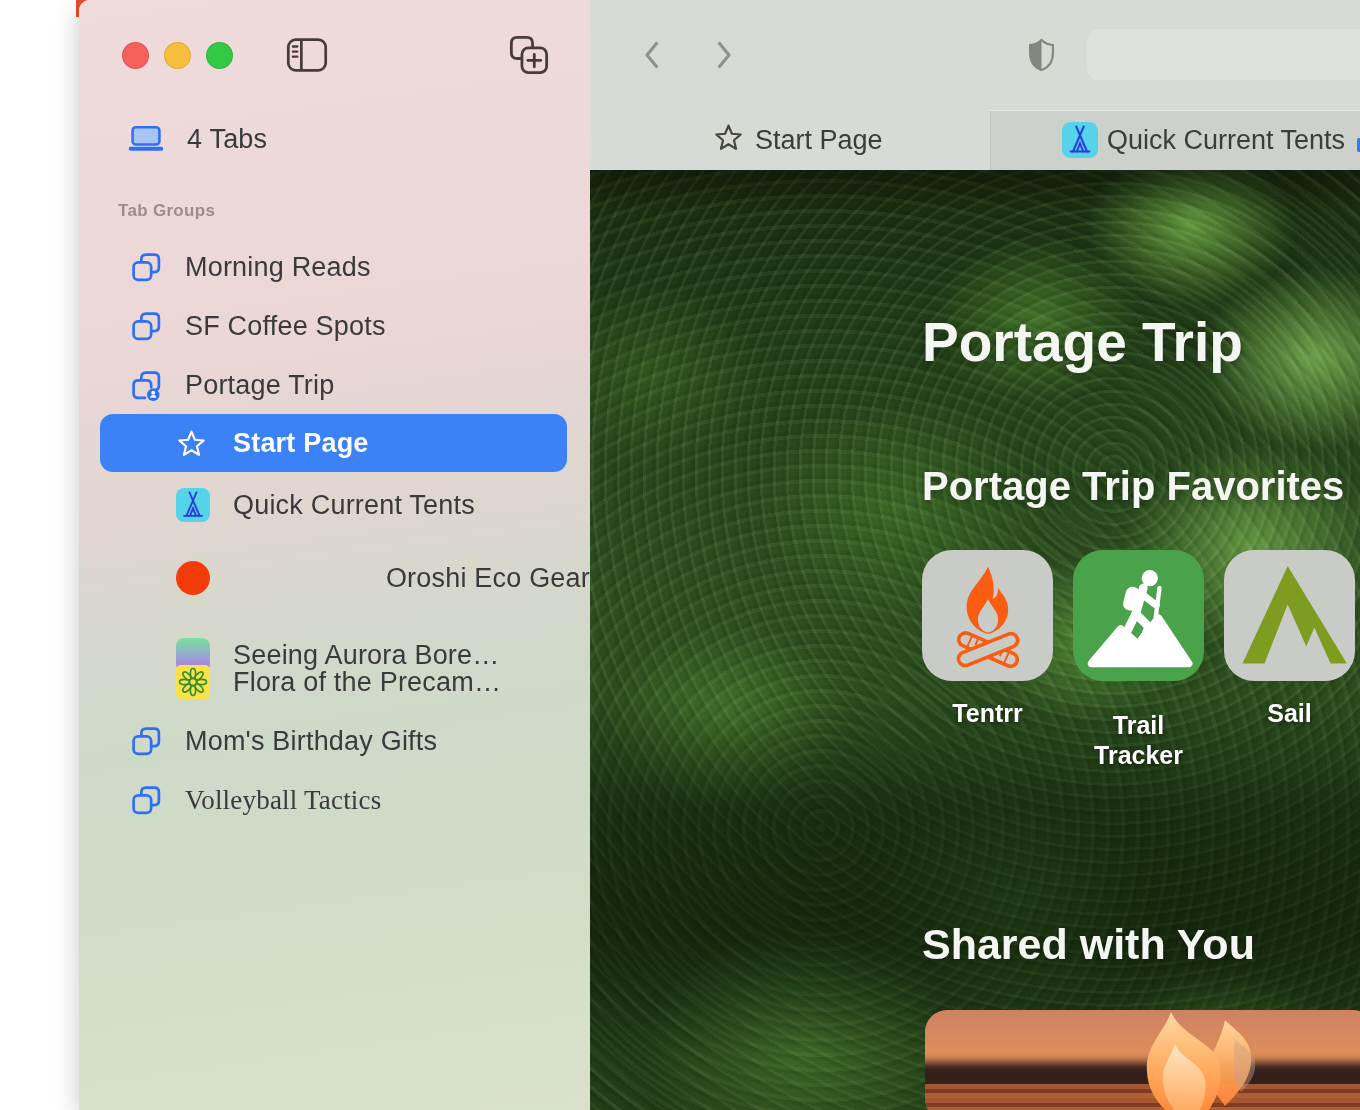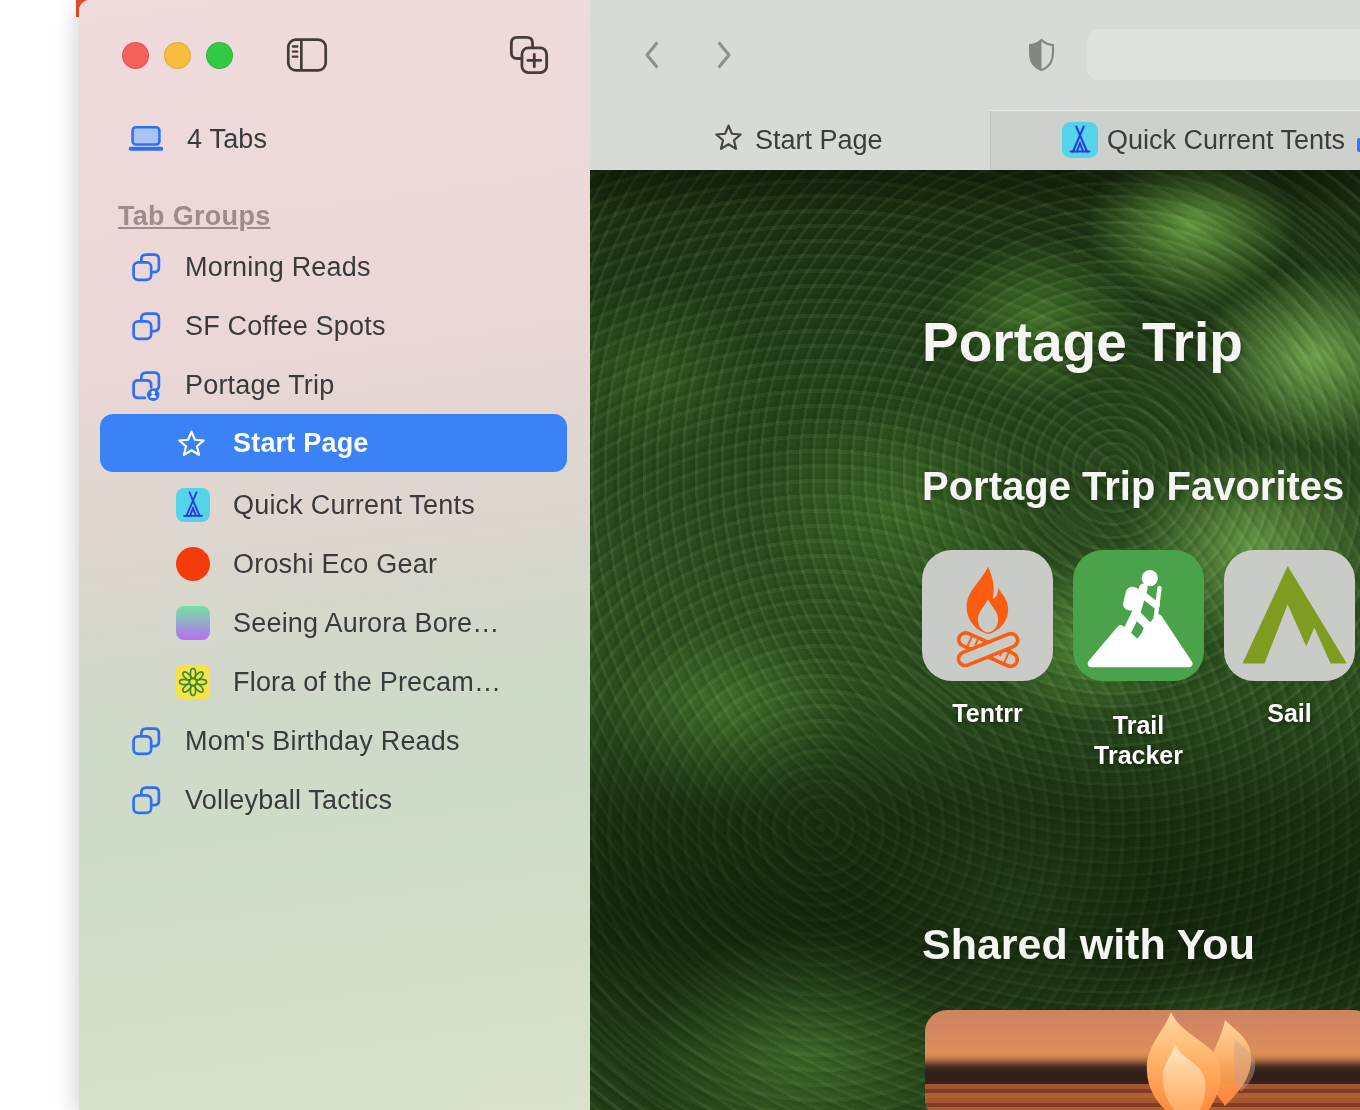--- a/index.html
+++ b/index.html
@@ -25,21 +25,21 @@
   }
   .traffic{position:absolute;top:42px;width:27px;height:27px;border-radius:50%;
     box-shadow:inset 0 0 0 1px rgba(0,0,0,.09);}
   .t-red{left:43px;background:#f4605a;}
   .t-yellow{left:85px;background:#f5be3c;}
   .t-green{left:127px;background:#32c944;}
   .icon-btn{position:absolute;display:flex;align-items:center;justify-content:center;}
   .side-row{position:absolute;left:0;width:511px;height:58px;display:flex;align-items:center;}
   .side-row .glyph{position:absolute;display:flex;align-items:center;justify-content:center;}
   .row-label{font-size:27px;font-weight:500;color:#3a3a3c;letter-spacing:.2px;white-space:nowrap;}
-  .section-title{position:absolute;left:39px;top:201px;font-size:27px;font-weight:700;color:#9c8c8b;letter-spacing:.3px;text-decoration:underline;}
+  .section-title{position:absolute;left:39px;top:201px;font-size:17px;font-weight:700;color:#9c8c8b;letter-spacing:.3px;}
   .selected-row{
     position:absolute;left:21px;top:414px;width:467px;height:58px;
     background:#3b82f7;border-radius:13px;display:flex;align-items:center;
   }
   .selected-row .row-label{color:#ffffff;font-weight:600;}
   .favsq{border-radius:8px;width:34px;height:34px;}
   
   .main{position:absolute;left:511px;top:0;width:770px;height:1110px;}
   .toolbar{position:absolute;left:0;top:0;width:770px;height:110px;background:#d8dbd5;}
   .addressbar{position:absolute;left:497px;top:29px;width:300px;height:51px;border-radius:12px;background:#dfe2dc;}
@@ -267,55 +267,55 @@
 
     <div class="side-row" style="top:476px;">
       <span class="glyph" style="left:97px;width:34px;height:34px;">
         <svg width="34" height="34">
             <use href="#sym-tent"></use>
           </svg>
       </span>
       <span class="row-label" style="margin-left:154px;">Quick Current Tents</span>
     </div>
 
-    <div class="side-row" style="top:535px;">
+    <div class="side-row" style="top:549px;justify-content:flex-end;">
       <span class="glyph favsq" style="left:97px;background:#f43c0a;border-radius:50%;"></span>
       <span class="row-label" style="margin-left:154px;">Oroshi Eco Gear</span>
     </div>
 
-    <div class="side-row" style="top:594px;">
+    <div class="side-row" style="top:626px;">
       <span class="glyph favsq" style="left:97px;background:linear-gradient(180deg,#74e3a2,#b66ef3);"></span>
       <span class="row-label" style="margin-left:154px;">Seeing Aurora Bore…</span>
     </div>
 
     <div class="side-row" style="top:653px;">
       <span class="glyph" style="left:97px;width:34px;height:34px;">
         <svg width="34" height="34">
             <use href="#sym-flower"></use>
           </svg>
       </span>
       <span class="row-label" style="margin-left:154px;">Flora of the Precam…</span>
     </div>
 
     <div class="side-row" style="top:712px;">
       <span class="glyph" style="left:52px;width:31px;height:31px;">
         <svg width="31" height="31">
             <use href="#sym-tabgroup"></use>
           </svg>
       </span>
-      <span class="row-label" style="margin-left:106px;">Mom's Birthday Reads</span>
+      <span class="row-label" style="margin-left:106px;">Mom's Birthday Gifts</span>
     </div>
 
     <div class="side-row" style="top:771px;">
       <span class="glyph" style="left:52px;width:31px;height:31px;">
         <svg width="31" height="31">
             <use href="#sym-tabgroup"></use>
           </svg>
       </span>
-      <span class="row-label" style="margin-left:106px;">Volleyball Tactics</span>
+      <span class="row-label" style="margin-left:106px;font-family:Liberation Serif, serif;">Volleyball Tactics</span>
     </div>
   </div>
 
   <div class="main">
     <div class="toolbar">
       <div class="icon-btn" style="left:46px;top:40px;width:30px;height:30px;">
         <svg width="19" height="30" style="stroke:#8f928c;">
             <use href="#sym-chevron"></use>
           </svg>
       </div>

